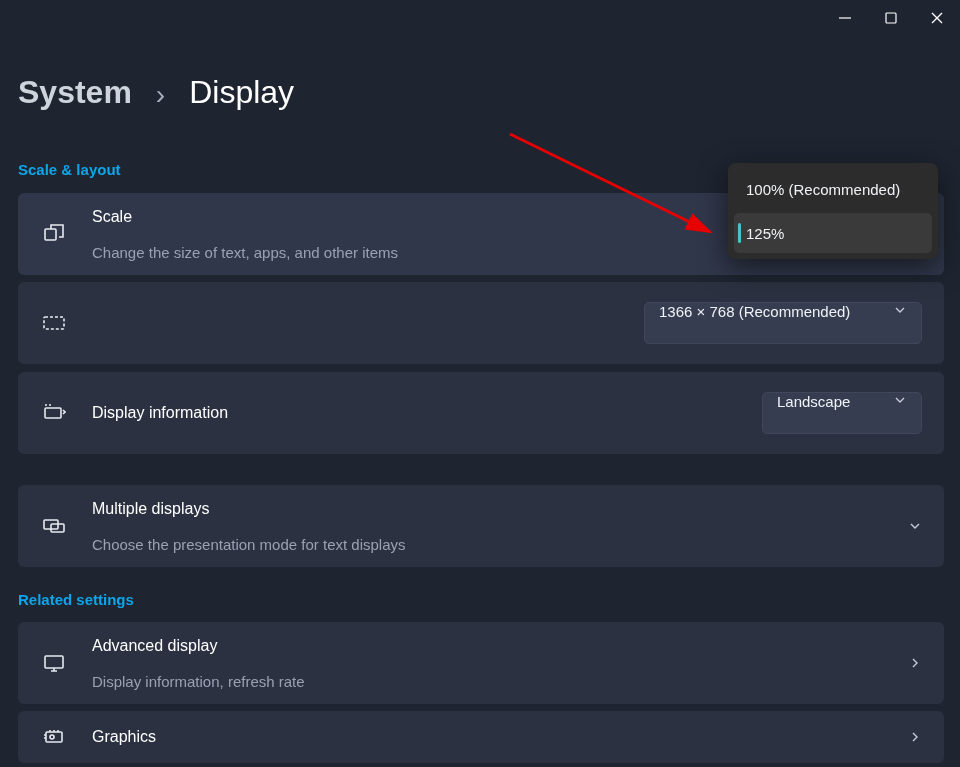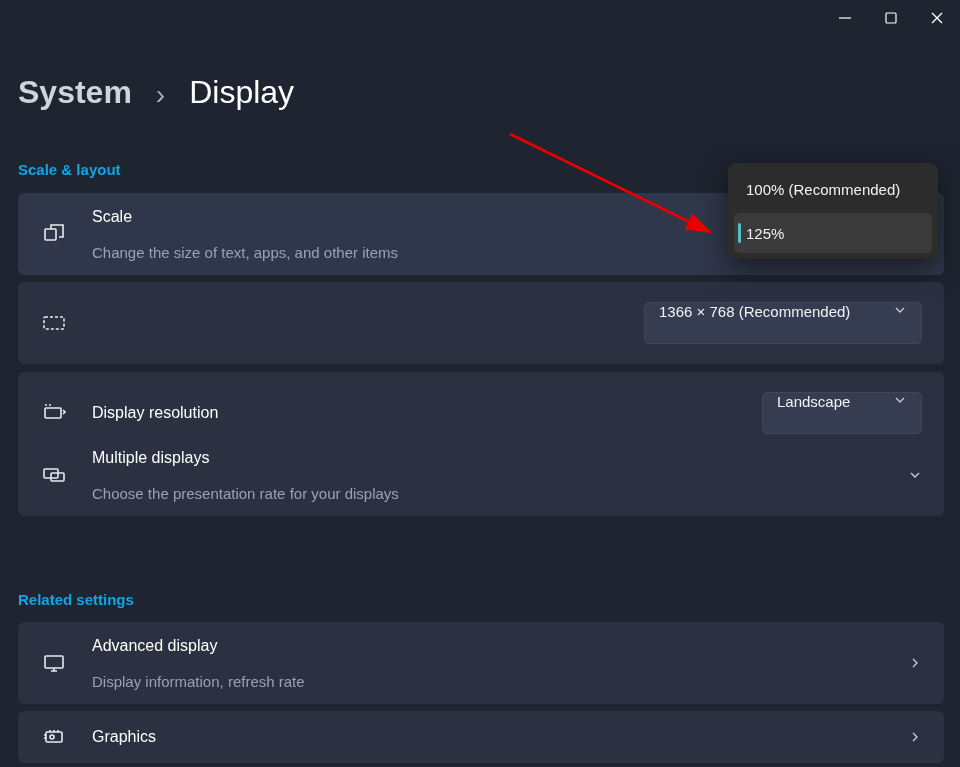--- a/index.html
+++ b/index.html
@@ -37,21 +37,21 @@
     .sh2 { top: 591px; left: 18px; }
     .card {
       position: absolute; left: 18px; right: 16px;
       background: #2b3140; border-radius: 6px;
       display: flex; align-items: center;
       padding: 0 22px;
     }
     .c-scale { top: 193px; height: 82px; background: #30374a; }
     .c-resolution { top: 282px; height: 82px; }
     .c-orientation { top: 372px; height: 82px; }
-    .c-multidisp { top: 434px; height: 82px; }
+    .c-multidisp { top: 485px; height: 82px; }
     .c-adv { top: 622px; height: 82px; }
     .c-gfx { top: 711px; height: 52px; }
     .card-icon { width: 28px; height: 28px; margin-right: 24px; display:flex; align-items:center; justify-content:center; color:#e8eaef; }
     .card-icon svg { width: 24px; height: 24px; }
     .card-text { display:flex; flex-direction:column; gap:18px; }
     .card-title { font-size: 16px; color: #fff; }
     .card-sub { font-size: 15px; color: #9aa1b2; }
     .card-right { margin-left: auto; display: flex; align-items: center; }
     .select-box {
       background: #363d50; border-radius: 5px; height: 42px;
@@ -144,42 +144,42 @@
 
 <div class="card c-orientation">
   <div class="card-icon">
     <svg viewBox="0 0 24 24" fill="none" stroke="currentColor" stroke-width="1.6">
         <rect x="3" y="7" width="16" height="10" rx="1"></rect>
         <path d="M3 4 H9" stroke-dasharray="2 2"></path>
         <path d="M21 9 L23 11 L21 13"></path>
       </svg>
   </div>
   <div class="card-text">
-    <div class="card-title">Display resolution</div>
+    <div class="card-title">Display information</div>
   </div>
   <div class="card-right">
     <div class="select-box select-orient">
       <span>Landscape</span>
       <svg class="chev" viewBox="0 0 14 14">
           <path d="M3 5 L7 9 L11 5"></path>
         </svg>
     </div>
   </div>
 </div>
 
 <div class="card c-multidisp">
   <div class="card-icon">
     <svg viewBox="0 0 24 24" fill="none" stroke="currentColor" stroke-width="1.6">
         <rect x="2" y="6" width="14" height="9" rx="1"></rect>
         <rect x="9" y="10" width="13" height="8" rx="1"></rect>
       </svg>
   </div>
   <div class="card-text">
     <div class="card-title">Multiple displays</div>
-    <div class="card-sub">Choose the presentation rate for your displays</div>
+    <div class="card-sub">Choose the presentation mode for text displays</div>
   </div>
   <div class="card-right">
     <svg class="chev" viewBox="0 0 14 14">
         <path d="M3 5 L7 9 L11 5"></path>
       </svg>
   </div>
 </div>
 
 <div class="section-header sh2">Related settings</div>
 

